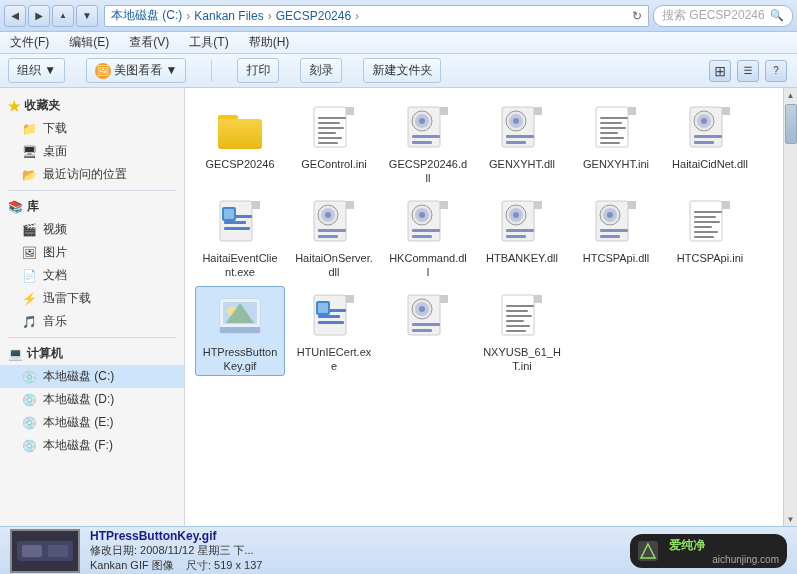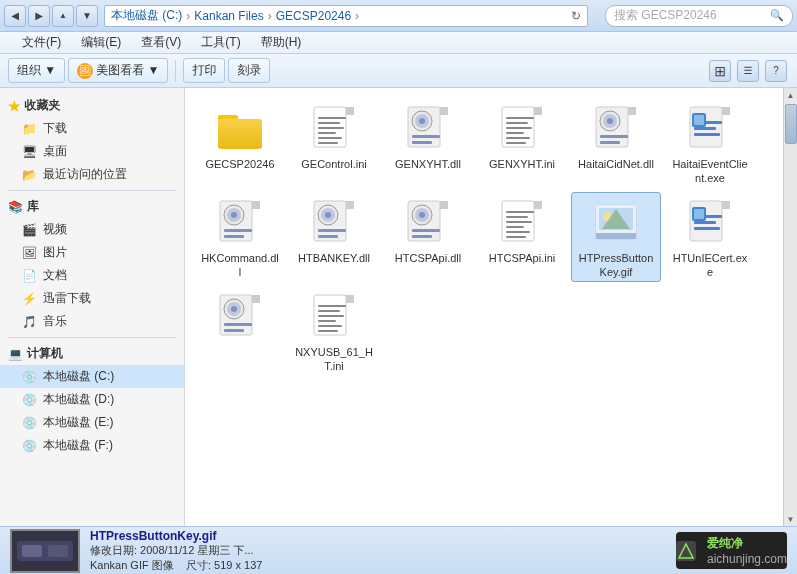--- a/index.html
+++ b/index.html
@@ -30,49 +30,49 @@
       border-radius: 2px;
       display: flex; align-items: center;
       padding: 0 6px;
       font-size: 12px; color: #333;
       margin: 0 4px;
     }
     .address-path { display: flex; align-items: center; gap: 4px; flex: 1; }
     .path-sep { color: #888; }
     .path-item { color: #1a5fa8; cursor: pointer; }
     .search-box {
-      width: 188px; height: 22px;
+      width: 140px; height: 22px;
       background: #fff;
       border: 1px solid #a0b8d8;
       border-radius: 10px;
       display: flex; align-items: center;
       padding: 0 8px;
-      font-size: 12px; color: #aaa; margin-left: 13px;
+      font-size: 12px; color: #aaa;
     }
     .search-icon-span { margin-left: auto; color: #888; font-size: 11px; }
 
     
     .menu-bar {
       background: linear-gradient(to bottom, #f5f9ff, #e8f0fa);
       height: 22px;
       display: flex; align-items: center;
-      padding: 0 16px;
+      padding: 0 4px;
       border-bottom: 1px solid #c0d0e8;
       gap: 8px;
     }
     .menu-item { padding: 2px 6px; cursor: pointer; font-size: 12px; color: #333; border-radius: 2px; }
 
     
     .toolbar {
       background: linear-gradient(to bottom, #f0f6fe, #e0ecf8);
       height: 34px;
       display: flex; align-items: center;
       padding: 0 8px;
       border-bottom: 1px solid #c0d0e8;
-      gap: 3px;
+      gap: 21px;
     }
     .toolbar-btn {
       display: flex; align-items: center; gap: 3px;
       padding: 3px 8px; cursor: pointer;
       background: linear-gradient(to bottom, #f5faff, #deeefa);
       border: 1px solid #b0c8e4;
       border-radius: 3px;
       font-size: 12px; color: #333;
     }
     .toolbar-sep { width: 1px; height: 22px; background: #c0d0e8; margin: 0 4px; }
@@ -164,22 +164,22 @@
       background: #444;
       border: 2px solid #888;
       overflow: hidden; display: flex; align-items: center; justify-content: center;
     }
     .status-text-block { flex: 1; }
     .status-filename { font-size: 12px; color: #1a1a8a; font-weight: bold; }
     .status-detail { font-size: 11px; color: #333; }
     .aichunjing-logo {
       margin-left: auto;
       background: #222;
-      padding: 3px 0;
-      border-radius: 4px;
+      padding: 3px 8px;
+      border-radius: 12px;
       display: flex; align-items: center; gap: 11px;
     }
     .logo-text { color: #90e060; font-size: 12px; font-weight: bold; }
   </style>
 </head>
 <body>
 
 <div class="title-bar">
   <div class="nav-btn">◀</div>
   <div class="nav-btn">▶</div>
@@ -218,20 +218,23 @@
     <div class="toolbar-icon-circle">🖼</div>
     <span>美图看看 ▼</span>
   </div>
   <div class="toolbar-sep"></div>
   <div class="toolbar-btn">
     <span>打印</span>
   </div>
   <div class="toolbar-btn">
     <span>刻录</span>
   </div>
+  <div class="toolbar-btn">
+    <span>新建文件夹</span>
+  </div>
   <div style="margin-left:auto;display:flex;align-items:center;gap:4px;">
     <div class="nav-btn" style="font-size:14px;">⊞</div>
     <div class="nav-btn">☰</div>
     <div class="nav-btn">?</div>
   </div>
 </div>
 
 <div class="main-layout">
 
   <div class="sidebar">
@@ -340,20 +343,33 @@
           <div class="file-icon"><svg width="48" height="48" viewBox="0 0 48 48">
       <rect x="4" y="2" width="32" height="40" rx="2" fill="#f0f0f0" stroke="#ccc" stroke-width="1"></rect>
       <polygon points="36,2 44,10 36,10" fill="#aaa"></polygon>
       <rect x="36" y="2" width="8" height="8" fill="#ccc"></rect>
       <circle cx="18" cy="16" r="10" fill="#e8e8e8" stroke="#999" stroke-width="1"></circle>
       <circle cx="18" cy="16" r="7" fill="#c0c8e0"></circle>
       <circle cx="18" cy="16" r="3" fill="#8090c0"></circle>
       <rect x="8" y="30" width="28" height="3" rx="1" fill="#8090c0"></rect>
       <rect x="8" y="36" width="20" height="3" rx="1" fill="#8090c0"></rect>
     </svg></div>
+          <div class="file-label">GECSP20246.dll</div>
+        </div>
+        <div class="file-item">
+          <div class="file-icon"><svg width="48" height="48" viewBox="0 0 48 48">
+      <rect x="4" y="2" width="32" height="40" rx="2" fill="#f0f0f0" stroke="#ccc" stroke-width="1"></rect>
+      <polygon points="36,2 44,10 36,10" fill="#aaa"></polygon>
+      <rect x="36" y="2" width="8" height="8" fill="#ccc"></rect>
+      <circle cx="18" cy="16" r="10" fill="#e8e8e8" stroke="#999" stroke-width="1"></circle>
+      <circle cx="18" cy="16" r="7" fill="#c0c8e0"></circle>
+      <circle cx="18" cy="16" r="3" fill="#8090c0"></circle>
+      <rect x="8" y="30" width="28" height="3" rx="1" fill="#8090c0"></rect>
+      <rect x="8" y="36" width="20" height="3" rx="1" fill="#8090c0"></rect>
+    </svg></div>
           <div class="file-label">GENXYHT.dll</div>
         </div>
         <div class="file-item">
           <div class="file-icon"><svg width="48" height="48" viewBox="0 0 48 48">
       <rect x="4" y="2" width="32" height="40" rx="2" fill="#fff" stroke="#ccc" stroke-width="1"></rect>
       <polygon points="36,2 44,10 36,10" fill="#aaa"></polygon>
       <rect x="36" y="2" width="8" height="8" fill="#ccc"></rect>
       <rect x="8" y="12" width="28" height="2" rx="1" fill="#888"></rect>
       <rect x="8" y="17" width="22" height="2" rx="1" fill="#888"></rect>
       <rect x="8" y="22" width="26" height="2" rx="1" fill="#888"></rect>
@@ -381,20 +397,33 @@
       <rect x="4" y="2" width="32" height="40" rx="2" fill="#f0f0f0" stroke="#ccc" stroke-width="1"></rect>
       <polygon points="36,2 44,10 36,10" fill="#aaa"></polygon>
       <rect x="36" y="2" width="8" height="8" fill="#ccc"></rect>
       <rect x="8" y="16" width="28" height="3" rx="1" fill="#5080d0"></rect>
       <rect x="8" y="22" width="22" height="3" rx="1" fill="#5080d0"></rect>
       <rect x="8" y="28" width="26" height="3" rx="1" fill="#5080d0"></rect>
       <rect x="6" y="8" width="14" height="14" fill="#4488cc" rx="2"></rect>
       <rect x="8" y="10" width="10" height="10" fill="#88bbee" rx="1"></rect>
     </svg></div>
           <div class="file-label">HaitaiEventClient.exe</div>
+        </div>
+        <div class="file-item">
+          <div class="file-icon"><svg width="48" height="48" viewBox="0 0 48 48">
+      <rect x="4" y="2" width="32" height="40" rx="2" fill="#f0f0f0" stroke="#ccc" stroke-width="1"></rect>
+      <polygon points="36,2 44,10 36,10" fill="#aaa"></polygon>
+      <rect x="36" y="2" width="8" height="8" fill="#ccc"></rect>
+      <circle cx="18" cy="16" r="10" fill="#e8e8e8" stroke="#999" stroke-width="1"></circle>
+      <circle cx="18" cy="16" r="7" fill="#c0c8e0"></circle>
+      <circle cx="18" cy="16" r="3" fill="#8090c0"></circle>
+      <rect x="8" y="30" width="28" height="3" rx="1" fill="#8090c0"></rect>
+      <rect x="8" y="36" width="20" height="3" rx="1" fill="#8090c0"></rect>
+    </svg></div>
+          <div class="file-label">HaitaiOnServer.dll</div>
         </div>
         <div class="file-item">
           <div class="file-icon"><svg width="48" height="48" viewBox="0 0 48 48">
       <rect x="4" y="2" width="32" height="40" rx="2" fill="#f0f0f0" stroke="#ccc" stroke-width="1"></rect>
       <polygon points="36,2 44,10 36,10" fill="#aaa"></polygon>
       <rect x="36" y="2" width="8" height="8" fill="#ccc"></rect>
       <circle cx="18" cy="16" r="10" fill="#e8e8e8" stroke="#999" stroke-width="1"></circle>
       <circle cx="18" cy="16" r="7" fill="#c0c8e0"></circle>
       <circle cx="18" cy="16" r="3" fill="#8090c0"></circle>
       <rect x="8" y="30" width="28" height="3" rx="1" fill="#8090c0"></rect>
@@ -519,16 +548,16 @@
       <span>尺寸: 519 x 137</span>
     </div>
   </div>
   <div class="aichunjing-logo">
     <svg width="20" height="20" viewBox="0 0 20 20">
       <rect width="20" height="20" rx="3" fill="#444"></rect>
       <polygon points="10,3 17,17 3,17" fill="none" stroke="#90e060" stroke-width="1.5"></polygon>
     </svg>
     <div>
       <div class="logo-text">爱纯净</div>
-      <div style="color:#aaa;font-size:12px;">aichunjing.com</div>
+      <div style="color:#aaa;font-size:10px;margin-left:43px;">aichunjing.com</div>
     </div>
   </div>
 </div>
 
 </body></html>

